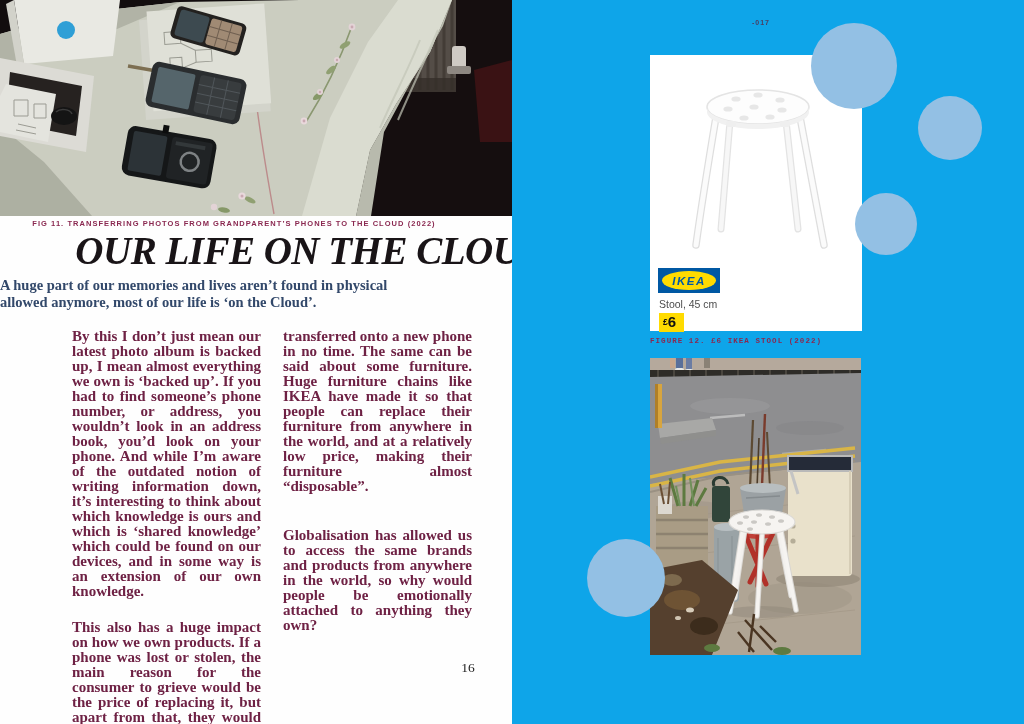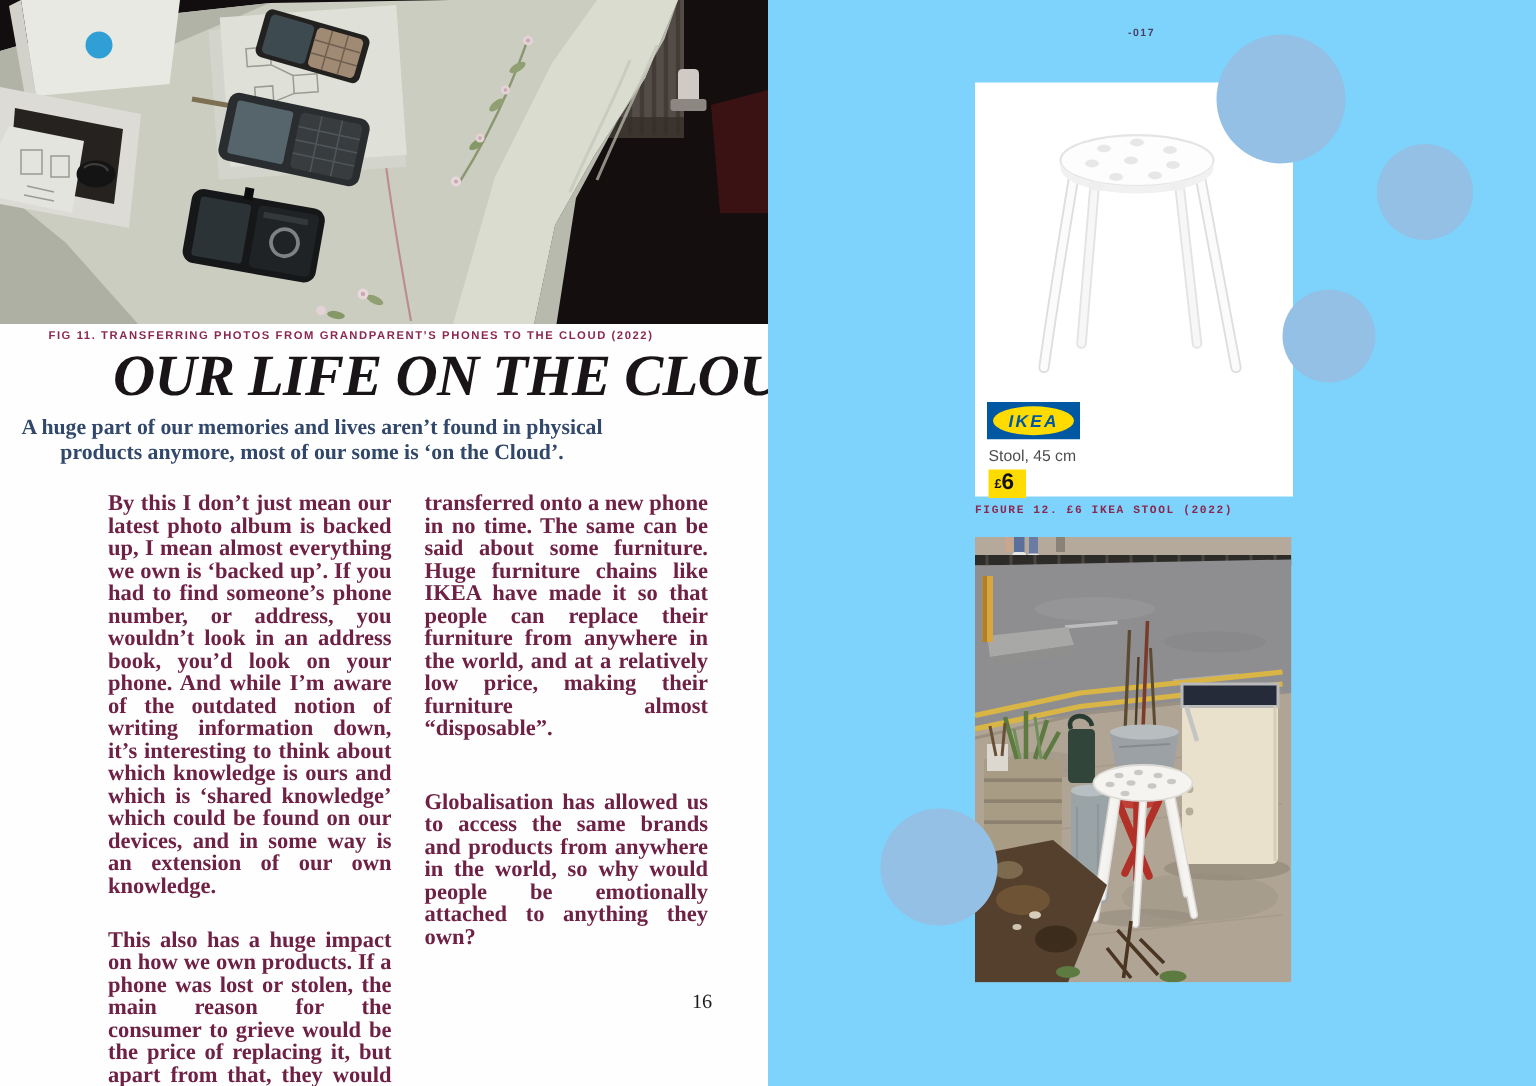--- a/index.html
+++ b/index.html
@@ -9,36 +9,36 @@
 
   
   .page-left{position:absolute;left:0;top:0;width:512px;height:724px;background:#fefefe;}
   .photo1{position:absolute;left:0;top:0;width:512px;height:216px;overflow:hidden;}
   .caption{font-family:"Liberation Sans",sans-serif;font-weight:bold;font-size:7.5px;
            letter-spacing:1.05px;color:#8a2850;white-space:nowrap;}
   .fig11{position:absolute;left:0;top:219px;width:468px;text-align:center;}
   .headline{position:absolute;left:0;top:228px;width:512px;text-align:right;
             font-family:"Liberation Serif",serif;font-style:italic;font-weight:bold;
             font-size:39px;line-height:46px;color:#191417;white-space:nowrap;letter-spacing:-.5px;padding-left:36px;}
-  .subtitle{position:absolute;left:0;top:277px;width:416px;text-align:center;
+  .subtitle{position:absolute;left:0;top:277px;width:416px;
             font-family:"Liberation Serif",serif;font-weight:bold;font-size:14.5px;
             line-height:17px;color:#32486a;}
   .subtitle .sline{display:block;white-space:nowrap;}
   .bodycol{position:absolute;top:329px;width:189px;text-align:justify;
            font-family:"Liberation Serif",serif;font-weight:bold;font-size:15px;
            line-height:15px;color:#6e2144;}
   .col1{left:72px;} .col2{left:283px;}
   .bodycol p{margin:0;}
   .col1 p+p{margin-top:21px;}
   .col2 p+p{margin-top:34px;}
   .pagenum-left{position:absolute;left:448px;top:660px;width:40px;text-align:center;
             font-family:"Liberation Serif",serif;font-size:13.5px;color:#1c1c1c;}
 
   
-  .page-right{position:absolute;left:512px;top:0;width:512px;height:724px;background:#7dd3fc;}
+  .page-right{position:absolute;left:512px;top:0;width:512px;height:724px;background:#0ea5e9;}
   .folio{position:absolute;left:240px;top:19px;font-weight:bold;font-size:7px;
          letter-spacing:1px;color:#4a3f63;}
   .circle{position:absolute;border-radius:50%;background:#93c0e4;}
   .c1{left:299px;top:23px;width:86px;height:86px;z-index:3;}
   .c2{left:406px;top:96px;width:64px;height:64px;z-index:1;}
   .c3{left:343px;top:193px;width:62px;height:62px;z-index:3;}
   .c4{left:75px;top:539px;width:78px;height:78px;z-index:3;}
   .product-card{position:absolute;left:138px;top:55px;width:212px;height:276px;
                 background:#ffffff;z-index:2;}
   .stool-svg{position:absolute;left:8px;top:6px;}
@@ -159,21 +159,21 @@
           <ellipse cx="64" cy="116" rx="13" ry="9" fill="#141414"></ellipse>
           <path d="M56,112 a9,6 0 0 1 16,2" stroke="#3c3c3c" stroke-width="1.5" fill="none"></path>
         </g>
       </svg>
     </div>
 
     <div class="caption fig11">FIG 11. TRANSFERRING PHOTOS FROM GRANDPARENT’S PHONES TO THE CLOUD (2022)</div>
     <div class="headline">OUR LIFE ON THE CLOUD</div>
     <div class="subtitle">
       <span class="sline">A huge part of our memories and lives aren’t found in physical</span>
-      <span class="sline">products anymore, most of our some is ‘on the Cloud’.</span>
+      <span class="sline">allowed anymore, most of our life is ‘on the Cloud’.</span>
     </div>
 
     <div class="bodycol col1">
       <p>By this I don’t just mean our latest photo album is backed up, I mean almost everything we own is ‘backed up’. If you had to find someone’s phone number, or address, you wouldn’t look in an address book, you’d look on your phone. And while I’m aware of the outdated notion of writing information down, it’s interesting to think about which knowledge is ours and which is ‘shared knowledge’ which could be found on our devices, and in some way is an extension of our own knowledge.</p>
       <p>This also has a huge impact on how we own products. If a phone was lost or stolen, the main reason for the consumer to grieve would be the price of replacing it, but apart from that, they would probably have had no attachment to the phone itself, as all the important data can be</p>
     </div>
     <div class="bodycol col2">
       <p>transferred onto a new phone in no time. The same can be said about some furniture. Huge furniture chains like IKEA have made it so that people can replace their furniture from anywhere in the world, and at a relatively low price, making their furniture almost “disposable”.</p>
       <p>Globalisation has allowed us to access the same brands and products from anywhere in the world, so why would people be emotionally attached to anything they own?</p>
     </div>

